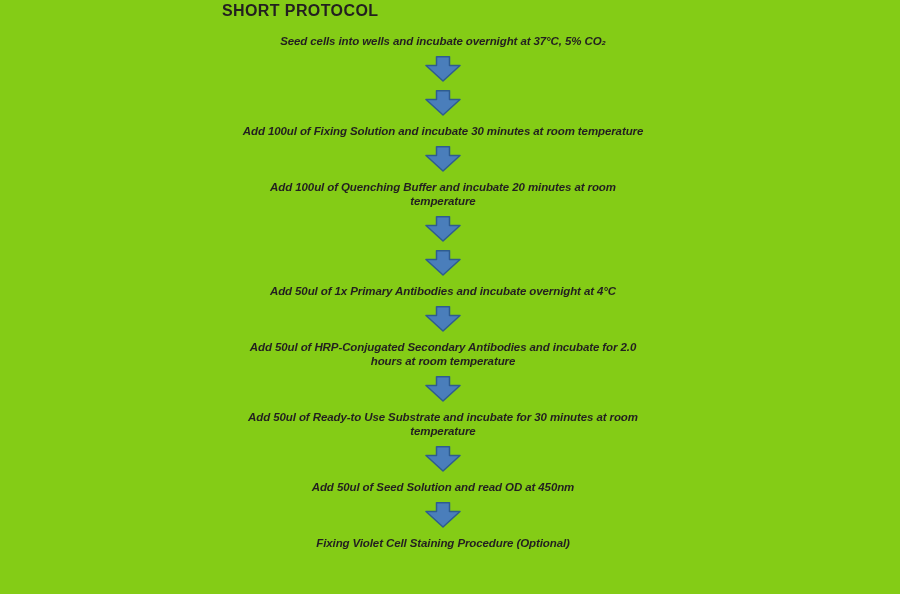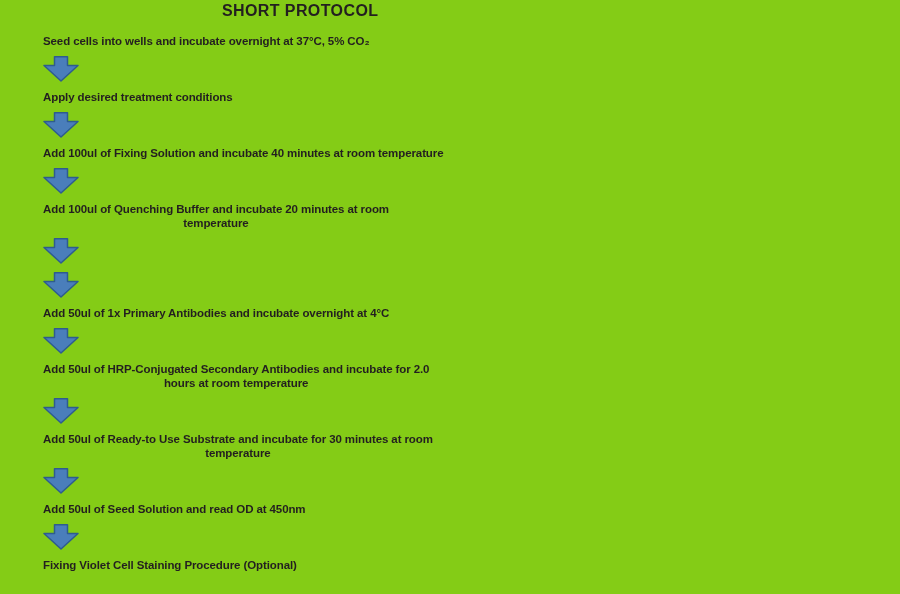--- a/index.html
+++ b/index.html
@@ -21,22 +21,23 @@
     color: var(--text, #231f20);
     white-space: nowrap;
   }
   .flow {
     position: absolute;
     left: 43px;
     top: 34px;
     width: 800px;
     display: flex;
     flex-direction: column;
-    align-items: flex-start;
+    align-items: center;
     gap: 8px;
+    font-style: italic;
   }
   .step {
     font-size: 11.5px;
     font-weight: bold;
     letter-spacing: -0.1px;
     line-height: 14px;
     color: var(--text, #231f20);
     text-align: center;
     white-space: pre-line;
   }
@@ -48,25 +49,24 @@
 </head>
 <body>
 
 <div class="canvas" style="background: #84cc16; padding-left: 33px;">
   <div class="title">SHORT PROTOCOL</div>
   <div class="flow">
       <div class="step">Seed cells into wells and incubate overnight at 37°C, 5% CO₂</div>
       <svg class="arrow" width="36" height="26" viewBox="0 0 36 26">
         <polygon points="11.5,0.75 24.5,0.75 24.5,9.5 35,9.5 18,25 1,9.5 11.5,9.5" fill="#4a7ebb" stroke="#2e5c8f" stroke-width="1.5" stroke-linejoin="round"></polygon>
       </svg>
-      <div class="step">Apply desired treatment conditions</div>
       <svg class="arrow" width="36" height="26" viewBox="0 0 36 26">
         <polygon points="11.5,0.75 24.5,0.75 24.5,9.5 35,9.5 18,25 1,9.5 11.5,9.5" fill="#4a7ebb" stroke="#2e5c8f" stroke-width="1.5" stroke-linejoin="round"></polygon>
       </svg>
-      <div class="step">Add 100ul of Fixing Solution and incubate 40 minutes at room temperature</div>
+      <div class="step">Add 100ul of Fixing Solution and incubate 30 minutes at room temperature</div>
       <svg class="arrow" width="36" height="26" viewBox="0 0 36 26">
         <polygon points="11.5,0.75 24.5,0.75 24.5,9.5 35,9.5 18,25 1,9.5 11.5,9.5" fill="#4a7ebb" stroke="#2e5c8f" stroke-width="1.5" stroke-linejoin="round"></polygon>
       </svg>
       <div class="step">Add 100ul of Quenching Buffer and incubate 20 minutes at room
 temperature</div>
       <svg class="arrow" width="36" height="26" viewBox="0 0 36 26">
         <polygon points="11.5,0.75 24.5,0.75 24.5,9.5 35,9.5 18,25 1,9.5 11.5,9.5" fill="#4a7ebb" stroke="#2e5c8f" stroke-width="1.5" stroke-linejoin="round"></polygon>
       </svg>
       <svg class="arrow" width="36" height="26" viewBox="0 0 36 26">
         <polygon points="11.5,0.75 24.5,0.75 24.5,9.5 35,9.5 18,25 1,9.5 11.5,9.5" fill="#4a7ebb" stroke="#2e5c8f" stroke-width="1.5" stroke-linejoin="round"></polygon>

